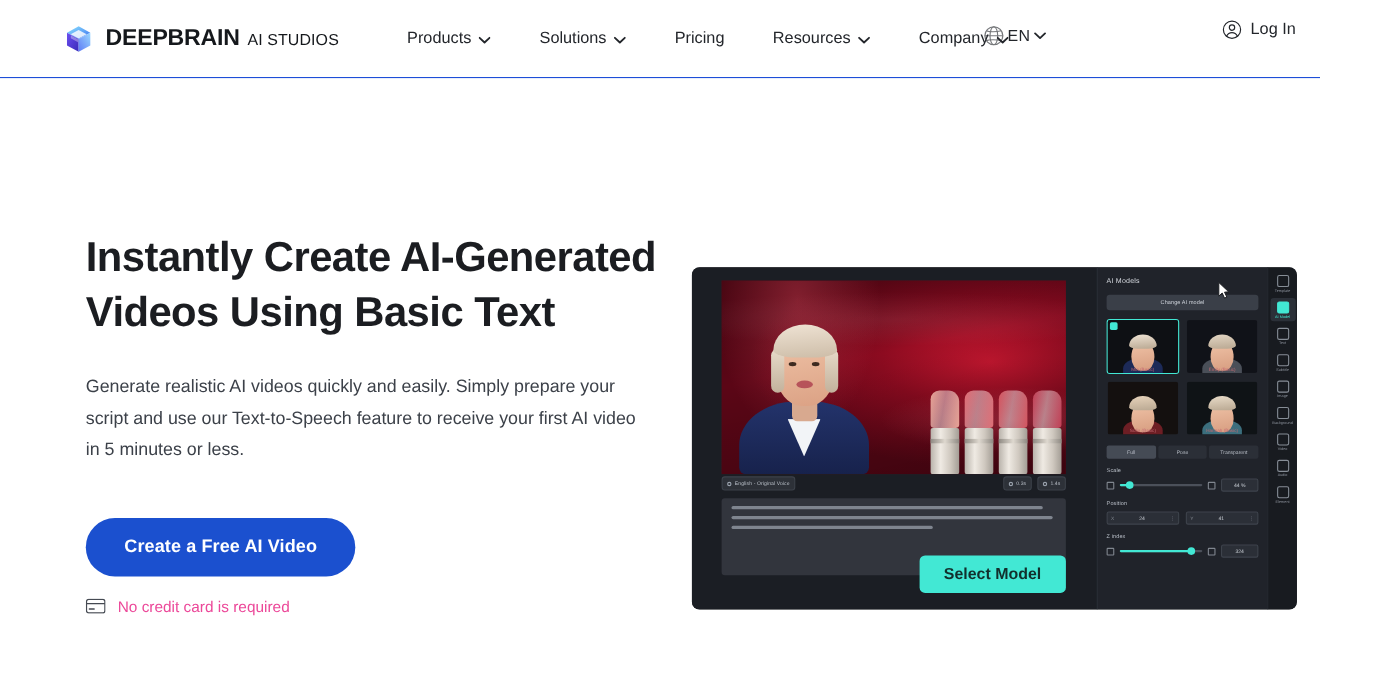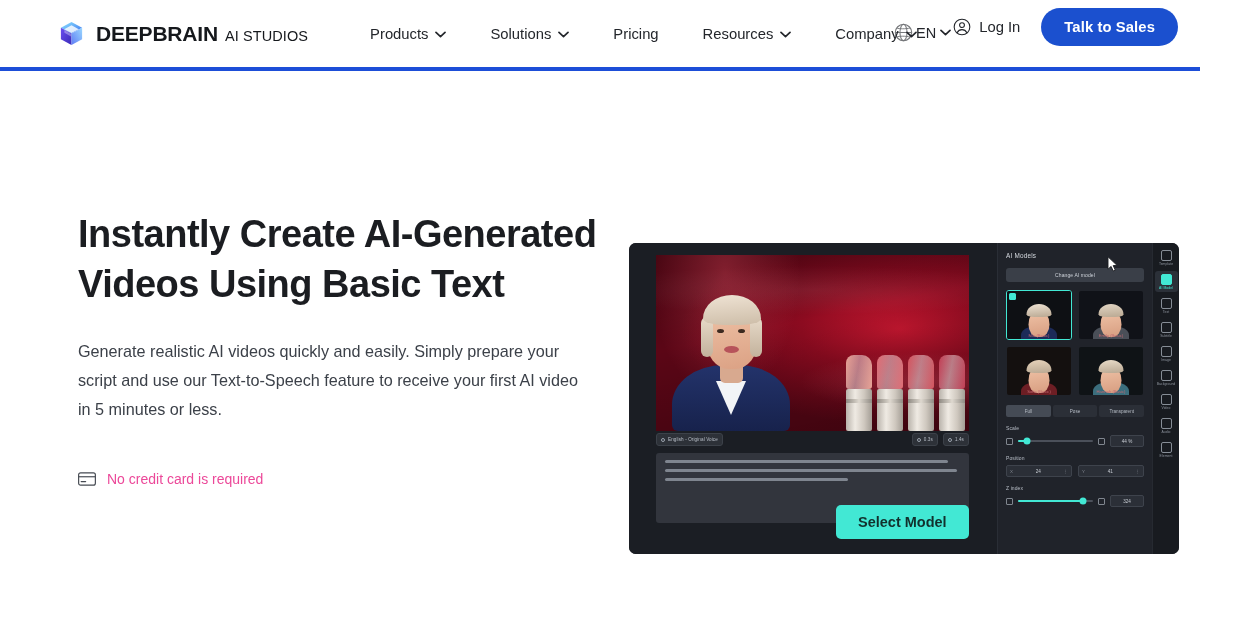--- a/index.html
+++ b/index.html
@@ -24,21 +24,21 @@
     background: #ffffff;
   }
 
   
   .header {
     position: absolute;
     top: 0; left: 0;
     width: 1200px;
     height: 71px;
     background: #ffffff;
-    border-bottom: 4px solid #1d4ed8;
+    border-bottom: 1px solid #1d4ed8;
     display: flex;
     align-items: center;
     z-index: 50;
   }
 
   .brand {
     display: flex;
     align-items: center;
     gap: 11px;
     margin-left: 58px;
@@ -753,29 +753,29 @@
       <div class="login">
         <span>
           <svg class="login-icon" viewBox="0 0 20 20">
             <circle cx="10" cy="10" r="8.7" fill="none" stroke="#23262b" stroke-width="1.2"></circle>
             <circle cx="10" cy="7.9" r="2.7" fill="none" stroke="#23262b" stroke-width="1.2"></circle>
             <path d="M4.6 16.4c1.1-2.4 3-3.5 5.4-3.5s4.3 1.1 5.4 3.5" fill="none" stroke="#23262b" stroke-width="1.2" stroke-linecap="round"></path>
           </svg>
         </span>
         <span>Log In</span>
       </div>
-      <button class="btn-sales">Talk to Sales</button>
     </div>
   </header>
 
   <section class="hero">
 
     <div class="hero-left">
       <h1 class="headline">Instantly Create AI-Generated Videos Using Basic Text</h1>
       <p class="subcopy">Generate realistic AI videos quickly and easily. Simply prepare your script and use our Text-to-Speech feature to receive your first AI video in 5 minutes or less.</p>
+      <button class="btn-cta">Create a Free AI Video</button>
       <div class="nocard">
         <span>
           <svg class="card-icon" viewBox="0 0 20 15">
             <rect x="0.7" y="0.7" width="18.6" height="13.6" rx="2.2" fill="none" stroke="#454a52" stroke-width="1.3"></rect>
             <line x1="0.7" y1="5" x2="19.3" y2="5" stroke="#454a52" stroke-width="1.3"></line>
             <line x1="3.6" y1="10.4" x2="8.4" y2="10.4" stroke="#454a52" stroke-width="1.5" stroke-linecap="round"></line>
           </svg>
         </span>
         <span class="nocard-text">No credit card is required</span>
       </div>

